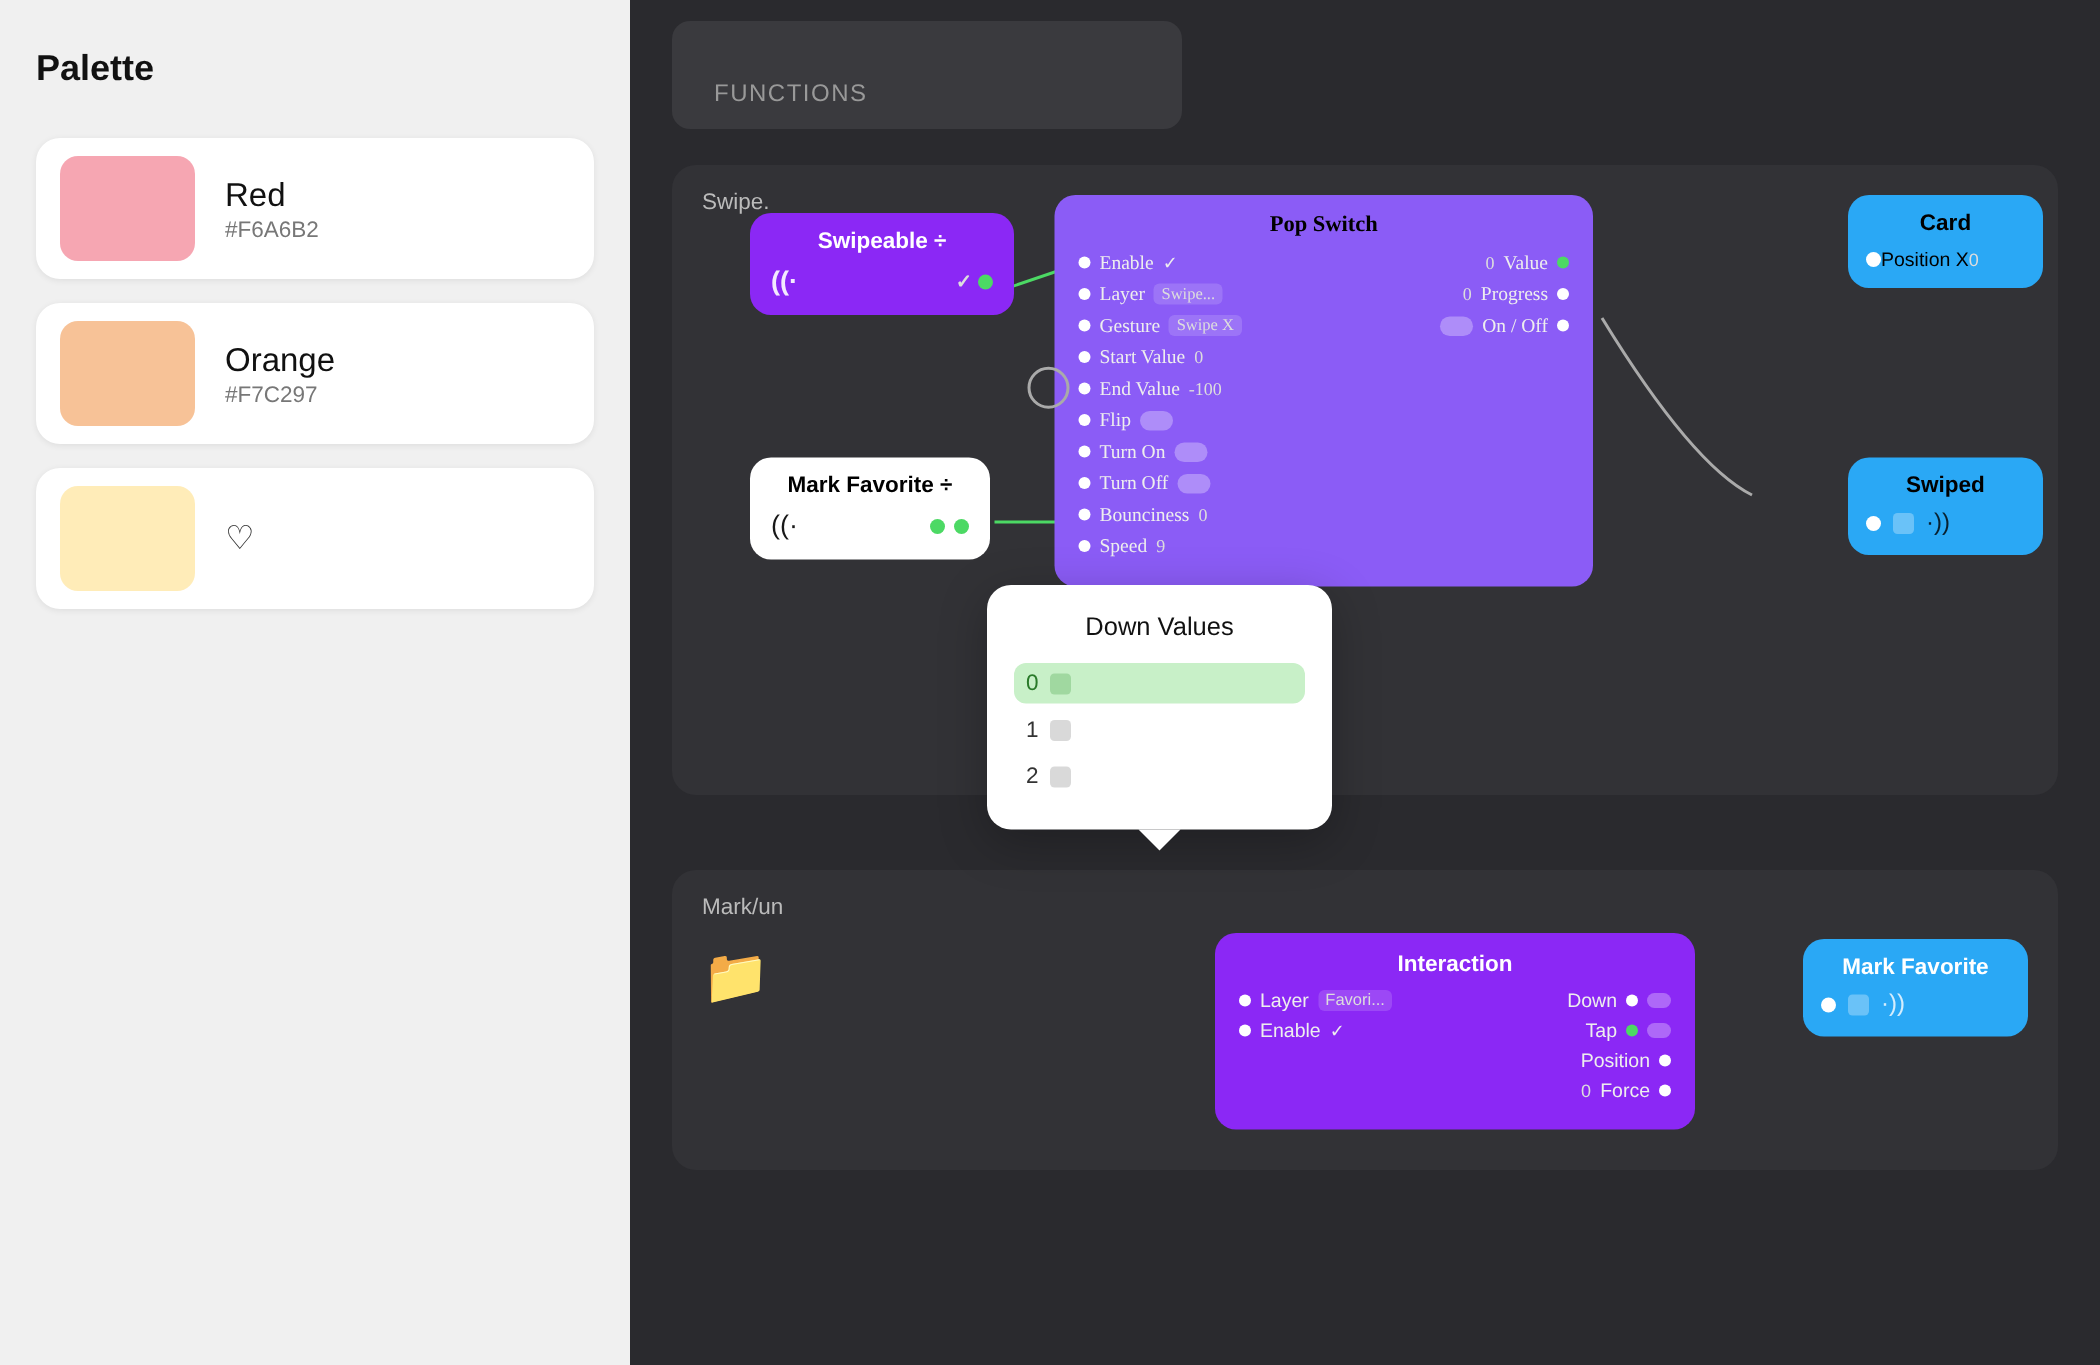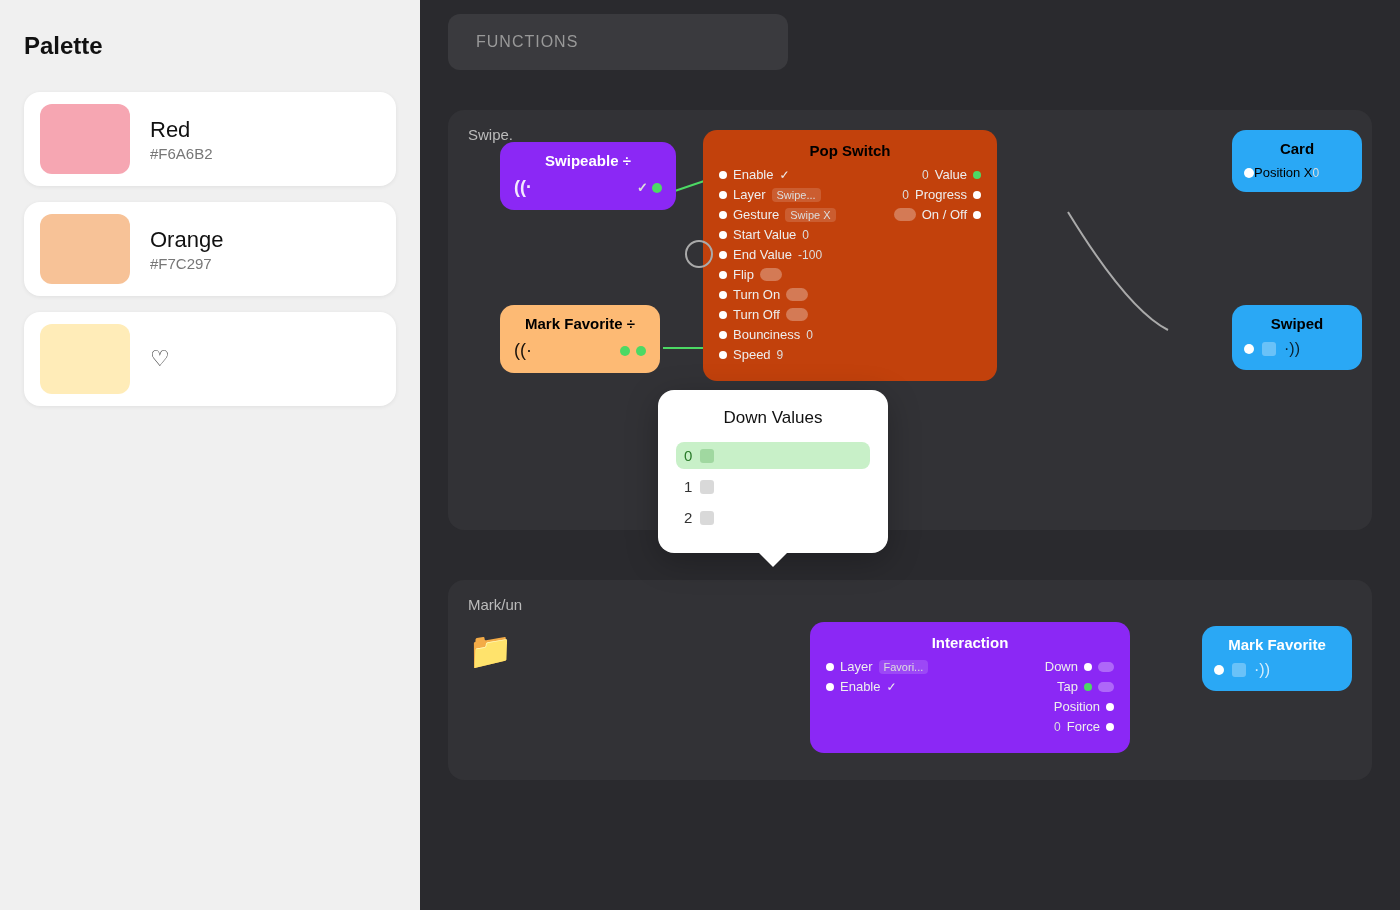--- a/index.html
+++ b/index.html
@@ -54,23 +54,23 @@
       position: absolute;
       top: 14px;
       left: 28px;
       background: #3a3a3e;
       border-radius: 12px;
       padding: 14px 28px;
       color: #999;
       font-size: 16px;
       letter-spacing: 1px;
       width: 340px;
-      height: 56px;
-      display: flex;
-      align-items: center;
+      height: 72px;
+      display: flex;
+      align-items: flex-end;
     }
 
     
     .swipe-section {
       position: absolute;
       top: 110px;
       left: 28px;
       right: 28px;
       background: #323236;
       border-radius: 16px;
@@ -319,21 +319,21 @@
       <div class="node-title">Swipeable ÷</div>
       <div class="node-bottom-row">
         <span class="wave-icon">((·</span>
         <span style="display:flex;align-items:center;gap:4px;">
           <span style="font-size:13px;color:#ddd;">✓</span>
           <span class="dot dot-green"></span>
         </span>
       </div>
     </div>
 
-    <div style="position:absolute;top:20px;left:255px;width:294px;background:#c2410c;border-radius:14px;padding:12px 16px 14px;">
+    <div style="position:absolute;top:20px;left:255px;width:359px;background:#8b5cf6;border-radius:14px;padding:12px 16px 14px;font-family:Liberation Serif, serif;">
       <div class="node-title">Pop Switch</div>
       <div class="pop-switch-body">
         <div class="ps-left">
           <div class="ps-row"><span class="ps-dot"></span> Enable <span class="ps-check">✓</span></div>
           <div class="ps-row"><span class="ps-dot"></span> Layer <span class="ps-tag">Swipe...</span></div>
           <div class="ps-row"><span class="ps-dot"></span> Gesture <span class="ps-tag">Swipe X</span></div>
           <div class="ps-row"><span class="ps-dot"></span> Start Value <span class="ps-val">0</span></div>
           <div class="ps-row"><span class="ps-dot"></span> End Value <span class="ps-val">-100</span></div>
           <div class="ps-row"><span class="ps-dot"></span> Flip <span class="ps-toggle"></span></div>
           <div class="ps-row"><span class="ps-dot"></span> Turn On <span class="ps-toggle"></span></div>
@@ -364,21 +364,21 @@
 
     <div style="position:absolute;top:195px;right:10px;width:130px;background:#2aa8f5;border-radius:14px;padding:10px 12px 12px;">
       <div class="node-title">Swiped</div>
       <div class="swiped-body">
         <span class="dot"></span>
         <span class="small-square"></span>
         <span class="wave-r">·))</span>
       </div>
     </div>
 
-    <div style="position:absolute;top:195px;left:52px;width:160px;background:#fdba74;border-radius:14px;padding:10px 14px 12px;">
+    <div style="position:absolute;top:195px;left:52px;width:160px;background:#ffffff;border-radius:14px;padding:10px 14px 12px;">
       <div class="node-title">Mark Favorite ÷</div>
       <div class="node-bottom-row">
         <span class="wave-icon">((·</span>
         <span style="display:flex;align-items:center;gap:4px;">
           <span class="dot dot-green" style="margin-right:2px;"></span>
           <span class="dot dot-green"></span>
         </span>
       </div>
     </div>
 

